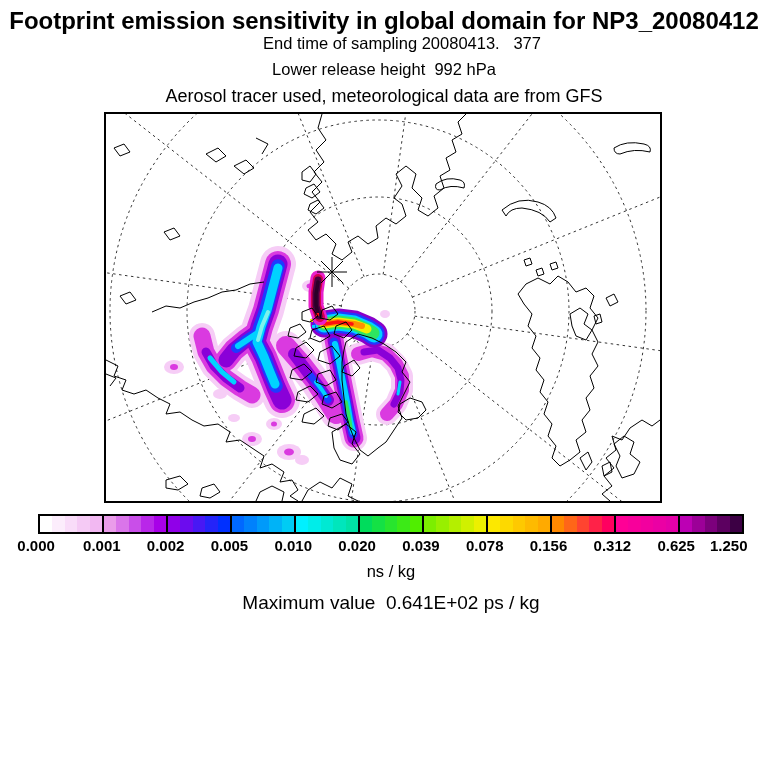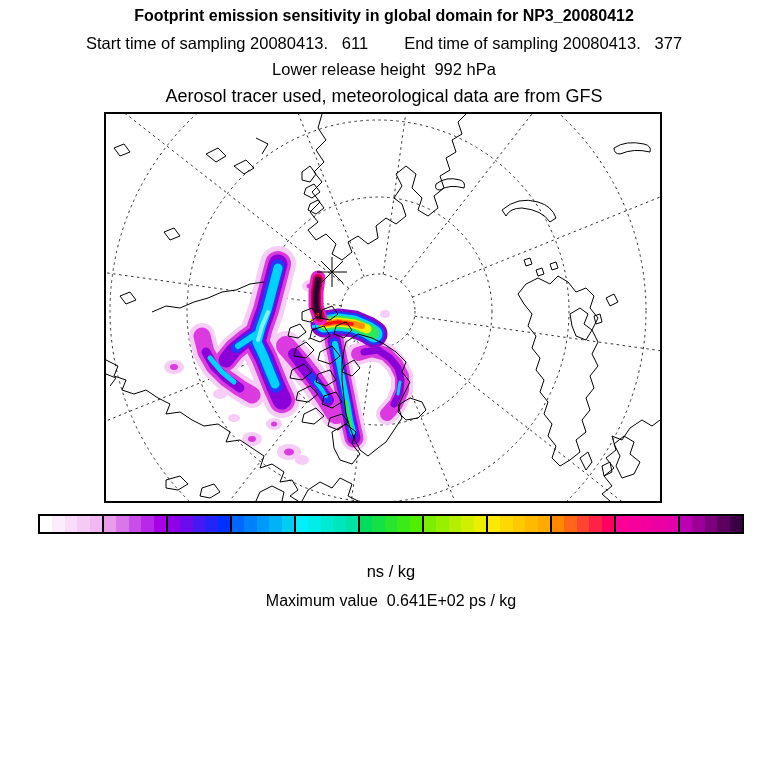--- a/index.html
+++ b/index.html
@@ -1,47 +1,47 @@
 <!DOCTYPE html>
 <html><head>
 <meta charset="utf-8">
 <style>
   html,body{margin:0;padding:0;background:#ffffff;}
   #page{position:relative;width:768px;height:768px;background:#ffffff;
         font-family:"Liberation Sans","DejaVu Sans",sans-serif;color:#000;overflow:hidden;}
   .hline{position:absolute;left:0;width:768px;text-align:center;white-space:pre;}
-  .h-title{top:7px;font-size:16px;font-weight:bold;}
+  .h-title{top:7px;font-size:24px;font-weight:bold;}
   .h-row{display:flex;justify-content:center;font-size:16.5px;}
   .h2{top:34px;} .h2 .gap{width:36px;}
   .h3{top:60px;} .h3 .gap{width:52px;}
   .h4{top:86px;font-size:18px;}
   .gap{display:inline-block;}
   #map-frame{position:absolute;left:104px;top:112px;width:558px;height:391px;
              border:2px solid #000;box-sizing:border-box;background:#fff;}
   #map-frame svg{display:block;}
   #colorbar{position:absolute;left:38px;top:514px;width:706px;height:20px;
             border:2px solid #000;box-sizing:border-box;display:flex;}
   .cb-seg{flex:1 1 0;border-right:2px solid #000;}
   .cb-seg:last-child{border-right:none;}
   #cb-ticks{position:absolute;left:38px;top:537px;width:706px;height:18px;}
   .cb-tick{position:absolute;top:0;transform:translateX(-50%);
            font-size:15px;font-weight:bold;white-space:nowrap;}
   .cb-tick.first{transform:translateX(-55%);}
   .cb-tick.last{transform:translateX(-80%);}
   #unit-label{position:absolute;left:38px;top:562px;width:706px;text-align:center;font-size:16.5px;}
-  #max-label{position:absolute;left:38px;top:592px;width:706px;text-align:center;font-size:16px;white-space:pre;}
+  #max-label{position:absolute;left:38px;top:592px;width:706px;text-align:center;font-size:19px;white-space:pre;}
 </style>
 </head>
 <body>
 
 <div id="page">
 
   <div class="hline h-title">Footprint emission sensitivity in global domain for NP3_20080412</div>
   <div class="hline h-row h2" style="position:absolute;top:34px;">
-    <span>Start time of sampling 20080413.   611</span><span class="gap"></span><span>End time of sampling 20080413.   377</span>
+    <span class="gap"></span><span>End time of sampling 20080413.   377</span>
   </div>
   <div class="hline h-row h3" style="position:absolute;top:60px;flex-direction:column;">
     <span>Lower release height  992 hPa</span><span class="gap"></span>
   </div>
   <div class="hline h4">Aerosol tracer used, meteorological data are from GFS</div>
 
   <div id="map-frame">
     <svg width="554" height="387" viewBox="0 0 554 387">
 
       <g id="graticule" fill="none" stroke="#000" stroke-width="0.8" stroke-dasharray="2.5,3.5">
@@ -237,16 +237,30 @@
       <div class="cb-seg" style="background: linear-gradient(to right, rgb(144, 0, 232) 0%, rgb(144, 0, 232) 20%, rgb(108, 12, 238) 20%, rgb(108, 12, 238) 40%, rgb(72, 24, 244) 40%, rgb(72, 24, 244) 60%, rgb(36, 36, 249) 60%, rgb(36, 36, 249) 80%, rgb(0, 48, 255) 80%, rgb(0, 48, 255) 100%);"></div>
       <div class="cb-seg" style="background: linear-gradient(to right, rgb(0, 104, 255) 0%, rgb(0, 104, 255) 20%, rgb(0, 129, 252) 20%, rgb(0, 129, 252) 40%, rgb(0, 154, 250) 40%, rgb(0, 154, 250) 60%, rgb(0, 179, 247) 60%, rgb(0, 179, 247) 80%, rgb(0, 204, 244) 80%, rgb(0, 204, 244) 100%);"></div>
       <div class="cb-seg" style="background: linear-gradient(to right, rgb(0, 240, 255) 0%, rgb(0, 240, 255) 20%, rgb(0, 237, 233) 20%, rgb(0, 237, 233) 40%, rgb(0, 233, 211) 40%, rgb(0, 233, 211) 60%, rgb(0, 230, 188) 60%, rgb(0, 230, 188) 80%, rgb(0, 226, 166) 80%, rgb(0, 226, 166) 100%);"></div>
       <div class="cb-seg" style="background: linear-gradient(to right, rgb(0, 220, 92) 0%, rgb(0, 220, 92) 20%, rgb(20, 225, 69) 20%, rgb(20, 225, 69) 40%, rgb(40, 229, 46) 40%, rgb(40, 229, 46) 60%, rgb(60, 234, 23) 60%, rgb(60, 234, 23) 80%, rgb(80, 238, 0) 80%, rgb(80, 238, 0) 100%);"></div>
       <div class="cb-seg" style="background: linear-gradient(to right, rgb(124, 238, 0) 0%, rgb(124, 238, 0) 20%, rgb(152, 239, 0) 20%, rgb(152, 239, 0) 40%, rgb(180, 239, 0) 40%, rgb(180, 239, 0) 60%, rgb(208, 240, 0) 60%, rgb(208, 240, 0) 80%, rgb(236, 240, 0) 80%, rgb(236, 240, 0) 100%);"></div>
       <div class="cb-seg" style="background: linear-gradient(to right, rgb(252, 232, 0) 0%, rgb(252, 232, 0) 20%, rgb(253, 217, 0) 20%, rgb(253, 217, 0) 40%, rgb(254, 201, 0) 40%, rgb(254, 201, 0) 60%, rgb(254, 186, 0) 60%, rgb(254, 186, 0) 80%, rgb(255, 170, 0) 80%, rgb(255, 170, 0) 100%);"></div>
       <div class="cb-seg" style="background: linear-gradient(to right, rgb(255, 136, 0) 0%, rgb(255, 136, 0) 20%, rgb(255, 102, 24) 20%, rgb(255, 102, 24) 40%, rgb(255, 68, 48) 40%, rgb(255, 68, 48) 60%, rgb(255, 34, 72) 60%, rgb(255, 34, 72) 80%, rgb(255, 0, 96) 80%, rgb(255, 0, 96) 100%);"></div>
       <div class="cb-seg" style="background: linear-gradient(to right, rgb(255, 0, 150) 0%, rgb(255, 0, 150) 20%, rgb(248, 0, 155) 20%, rgb(248, 0, 155) 40%, rgb(242, 0, 159) 40%, rgb(242, 0, 159) 60%, rgb(235, 0, 164) 60%, rgb(235, 0, 164) 80%, rgb(228, 0, 168) 80%, rgb(228, 0, 168) 100%);"></div>
       <div class="cb-seg" style="background: linear-gradient(to right, rgb(188, 0, 180) 0%, rgb(188, 0, 180) 20%, rgb(156, 0, 152) 20%, rgb(156, 0, 152) 40%, rgb(124, 0, 124) 40%, rgb(124, 0, 124) 60%, rgb(92, 0, 96) 60%, rgb(92, 0, 96) 80%, rgb(60, 0, 68) 80%, rgb(60, 0, 68) 100%);"></div>
     </div>
+  <div id="cb-ticks">
+      <span class="cb-tick first" style="left: 0px;">0.000</span>
+      <span class="cb-tick" style="left: 63.8182px;">0.001</span>
+      <span class="cb-tick" style="left: 127.636px;">0.002</span>
+      <span class="cb-tick" style="left: 191.455px;">0.005</span>
+      <span class="cb-tick" style="left: 255.273px;">0.010</span>
+      <span class="cb-tick" style="left: 319.091px;">0.020</span>
+      <span class="cb-tick" style="left: 382.909px;">0.039</span>
+      <span class="cb-tick" style="left: 446.727px;">0.078</span>
+      <span class="cb-tick" style="left: 510.545px;">0.156</span>
+      <span class="cb-tick" style="left: 574.364px;">0.312</span>
+      <span class="cb-tick" style="left: 638.182px;">0.625</span>
+      <span class="cb-tick last" style="left: 702px;">1.250</span>
+    </div>
   <div id="unit-label">ns / kg</div>
   <div id="max-label">Maximum value  0.641E+02 ps / kg</div>
 
 </div>
 
 </body></html>

